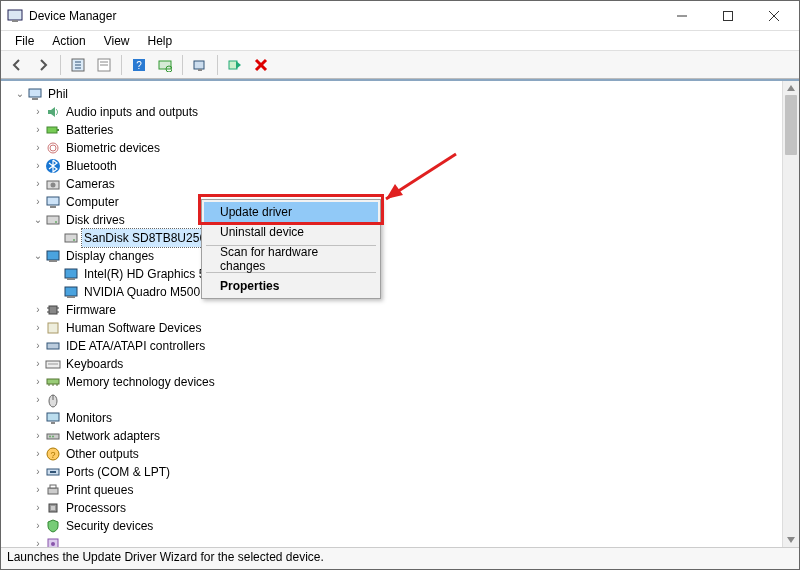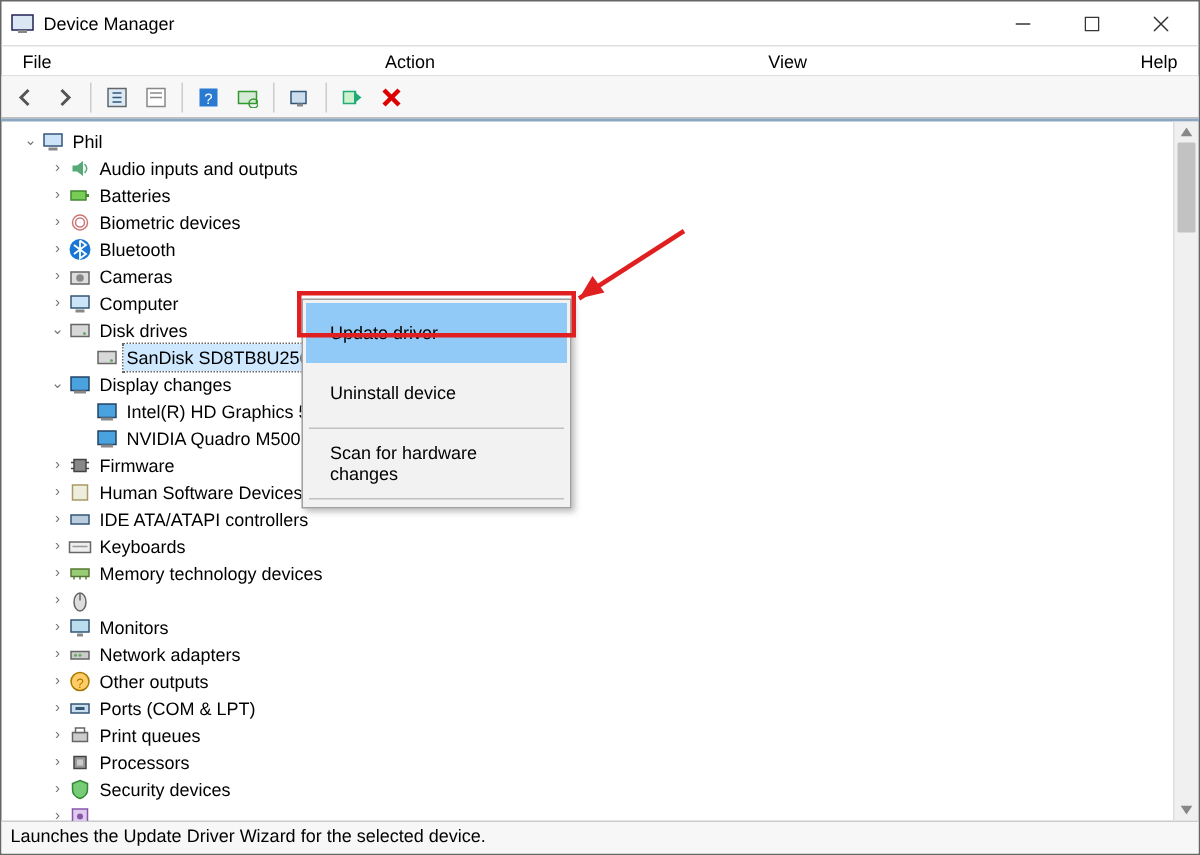--- a/index.html
+++ b/index.html
@@ -4,21 +4,21 @@
 <style>
   * { box-sizing: border-box; }
   html, body { margin: 0; padding: 0; font-family: "Segoe UI", Tahoma, sans-serif; font-size: 12px; color: #000; }
   .window { width: 800px; height: 570px; border: 1px solid #666; background: #fff; display: flex; flex-direction: column; position: relative; }
   .titlebar { height: 30px; display: flex; align-items: center; padding: 0 2px 0 6px; border-bottom: 1px solid #e0e0e0; }
   .titlebar .app-icon { width: 16px; height: 16px; margin-right: 6px; display: inline-flex; }
   .titlebar .title { flex: 0 0 auto; }
   .titlebar .spacer { flex: 1; }
   .winbtns { display: flex; }
   .winbtn { width: 46px; height: 30px; display: flex; align-items: center; justify-content: center; color: #333; }
-  .menubar { height: 20px; display: flex; align-items: center; padding: 0 6px; gap: 2px; border-bottom: 1px solid #e0e0e0; justify-content: space-between; }
+  .menubar { height: 20px; display: flex; align-items: center; padding: 0 6px; gap: 2px; border-bottom: 1px solid #e0e0e0; }
   .menu-item { padding: 1px 8px; }
   .toolbar { height: 28px; display: flex; align-items: center; padding: 0 4px; gap: 2px; border-bottom: 1px solid #bdbdbd; background: #f7f7f7; }
   .tb-btn { width: 24px; height: 22px; display: flex; align-items: center; justify-content: center; border: 1px solid transparent; }
   .tb-sep { width: 1px; height: 20px; background: #ccc; margin: 0 3px; }
   .content-wrap { flex: 1; display: flex; border-top: 2px solid #8aa6c1; overflow: hidden; position: relative; }
   .tree { flex: 1; overflow: auto; padding: 4px 0; position: relative; }
   .scrollbar-fake { width: 17px; background: #f0f0f0; border-left: 1px solid #ddd; position: relative; }
   .scrollbar-fake .thumb { position: absolute; top: 14px; left: 2px; right: 2px; height: 60px; background: #c2c2c2; border-radius: 1px; }
   .scrollbar-fake .arrow { position: absolute; left: 0; right: 0; height: 14px; display: flex; align-items: center; justify-content: center; color: #666; }
   .scrollbar-fake .arrow.top { top: 0; }
@@ -27,21 +27,21 @@
   .node .expander { width: 14px; text-align: center; color: #777; font-size: 10px; cursor: pointer; user-select: none; }
   .node .icon { width: 16px; height: 16px; margin-right: 3px; display: inline-flex; align-items: center; justify-content: center; }
   .node.level0 { padding-left: 12px; }
   .node.level1 { padding-left: 30px; }
   .node.level2 { padding-left: 48px; }
   .node .label { padding: 0 2px; }
   .node .label.selected { background: #cde8ff; outline: 1px dotted #666; }
   .statusbar { height: 22px; border-top: 1px solid #ccc; padding: 2px 6px; font-size: 12px; color: #000000; background: #f7f7f7; }
   
   .ctx-menu { position: absolute; background: #f2f2f2; border: 1px solid #a0a0a0; box-shadow: 2px 2px 4px rgba(0,0,0,.25); padding: 2px; z-index: 10; width: 180px; }
-  .ctx-item { height: 40px; display: flex; align-items: center; padding: 0 18px 0 16px; }
+  .ctx-item { height: 20px; display: flex; align-items: center; padding: 0 18px 0 16px; }
   .ctx-item.highlight { background: #91c9f7; }
   .ctx-sep { height: 1px; background: #c0c0c0; margin: 3px 2px; }
   .ctx-item.bold { font-weight: bold; }
   
   .callout-box { position: absolute; border: 3px solid #e02020; z-index: 20; pointer-events: none; }
   .callout-arrow { position: absolute; z-index: 20; pointer-events: none; }
   svg { display: block; }
 </style>
 </head>
 <body>
@@ -423,20 +423,21 @@
           </svg>
         </div>
     </div>
 
     <div class="ctx-menu" style="left:200px; top:118px;">
       <div class="ctx-item highlight">Update driver</div>
       <div class="ctx-item">Uninstall device</div>
       <div class="ctx-sep"></div>
       <div class="ctx-item">Scan for hardware changes</div>
       <div class="ctx-sep"></div>
+      <div class="ctx-item bold">Properties</div>
     </div>
 
     <div class="callout-box" style="left:197px; top:113px; width:186px; height:31px;"></div>
 
     <svg class="callout-arrow" style="left:370px; top:68px;" width="90" height="60">
       <line x1="85" y1="5" x2="15" y2="50" stroke="#e02020" stroke-width="3"></line>
       <path d="M15 50 L24 35 L32 46 Z" fill="#e02020"></path>
     </svg>
   </div>
 

